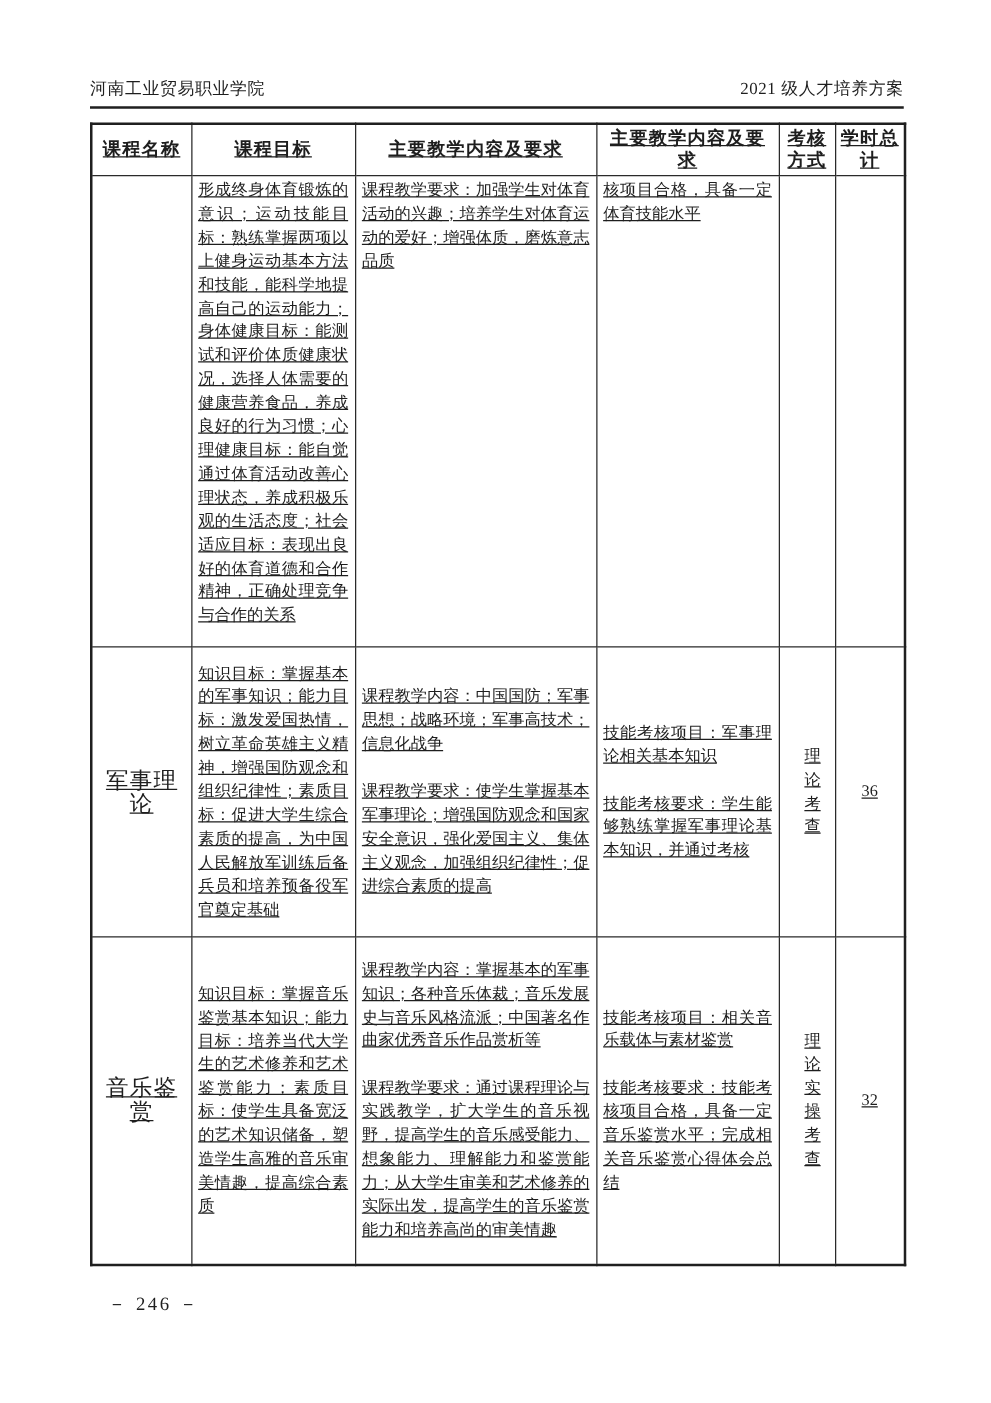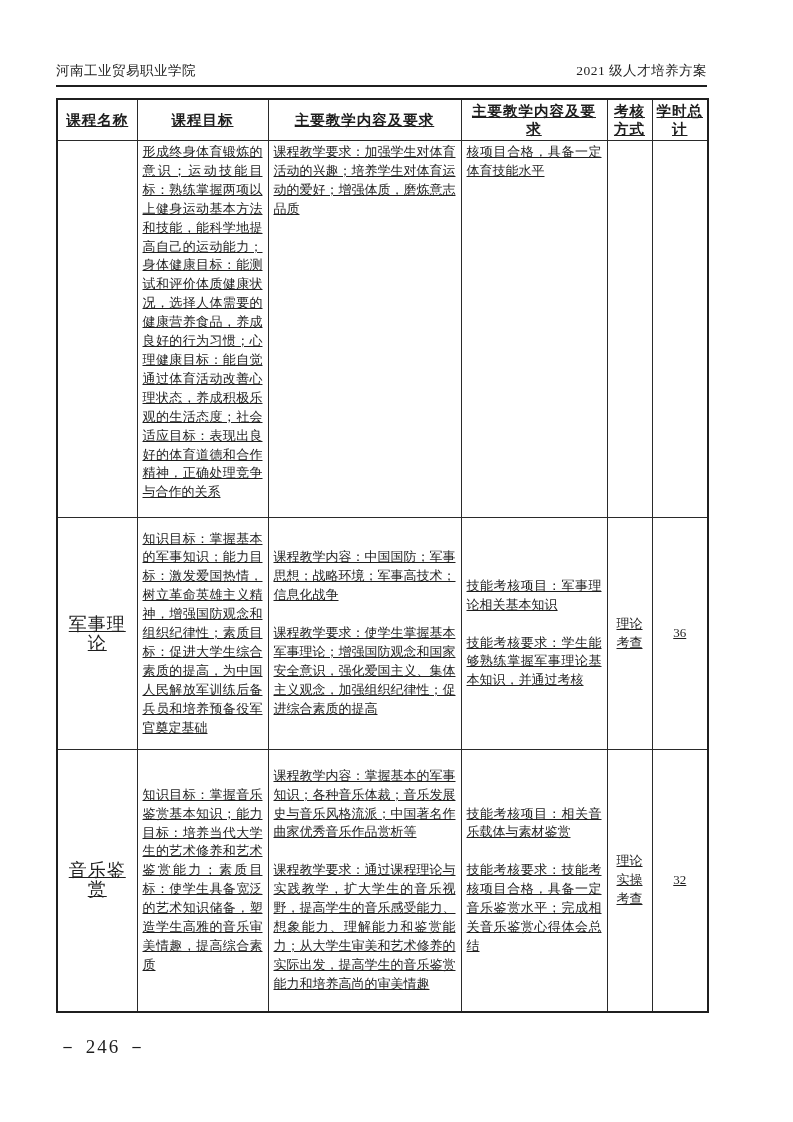--- a/index.html
+++ b/index.html
@@ -9,21 +9,21 @@
   }
   body {
     width: 793px;
     height: 1122px;
     position: relative;
     font-family: "Liberation Serif", "DejaVu Serif", serif;
     color: #1e1e1e;
   }
   .page {
     position: absolute;
-    left: 56px;
+    left: 72px;
     top: 0;
     width: 651px;
   }
   
   .page-header {
     display: flex;
     justify-content: space-between;
     align-items: flex-end;
     padding-top: 62px;
     padding-bottom: 5px;
@@ -78,32 +78,32 @@
     text-justify: inter-ideograph;
   }
   td.text-cell p {
     margin: 0;
   }
   td.text-cell p + p {
     margin-top: 19px;
   }
   td.method-cell {
     text-align: center;
-    padding: 2px 9px;
+    padding: 2px 20px;
     margin-left: 29px;
   }
   td.hours-cell {
     text-align: center;
     font-family: "Liberation Serif", "DejaVu Serif", serif;
   }
   
   .page-footer {
     margin-top: 21px;
-    margin-left: 2px;
-    font-size: 19px;
+    margin-left: 14px;
+    font-size: 15px;
     letter-spacing: 2px;
   }
 </style>
 </head>
 <body>
 
 <div class="page">
 
   <div class="page-header">
     <span>河南工业贸易职业学院</span>

